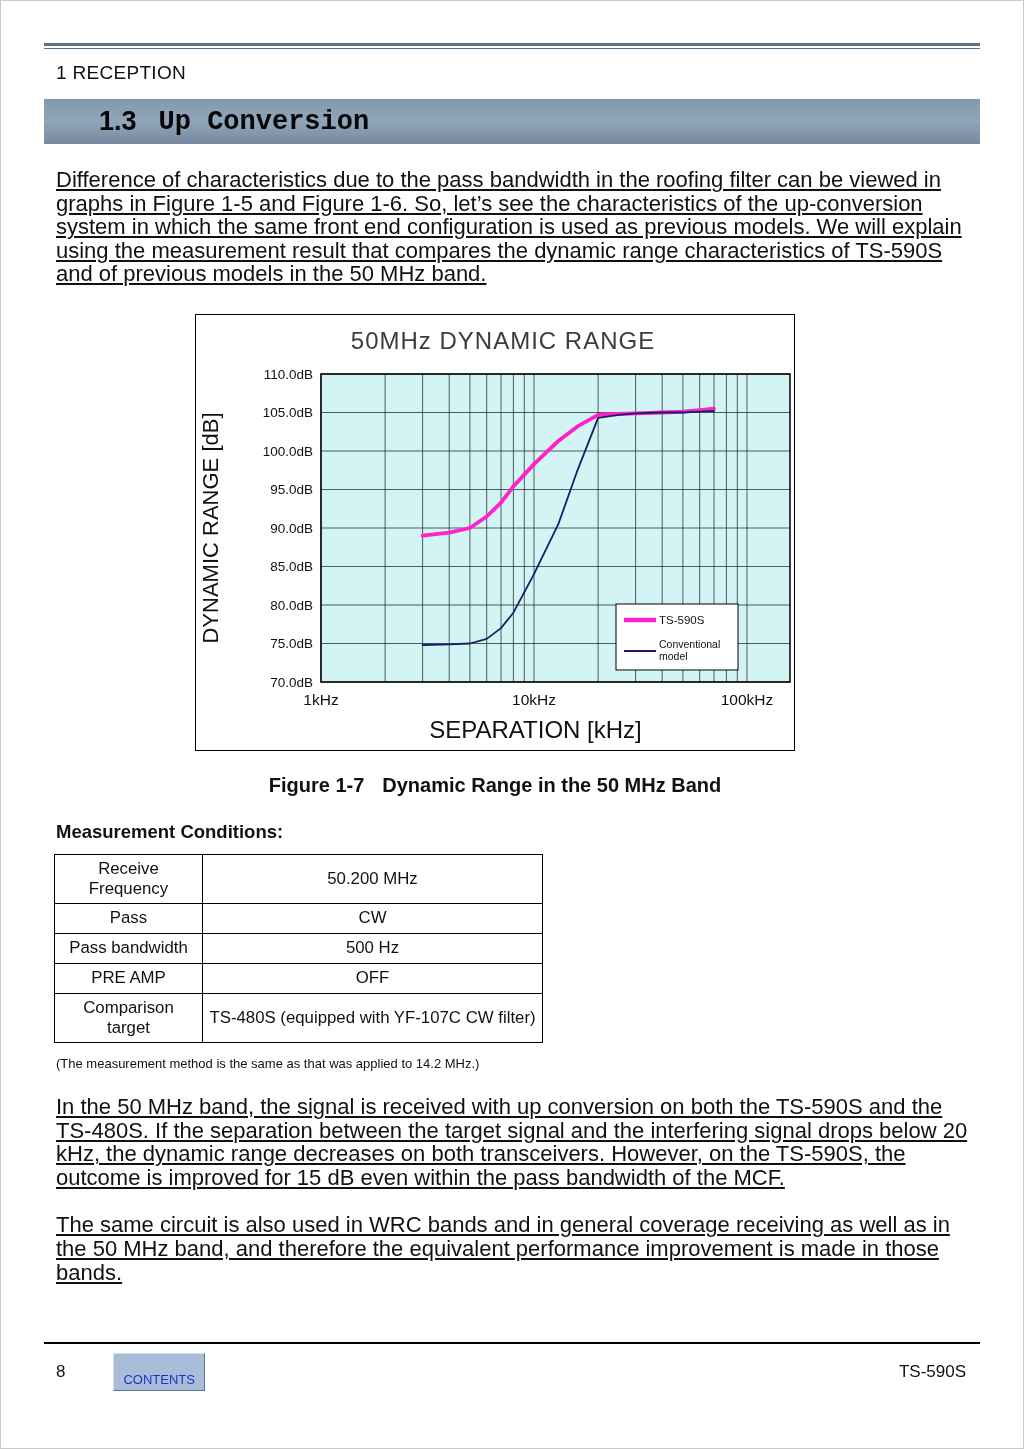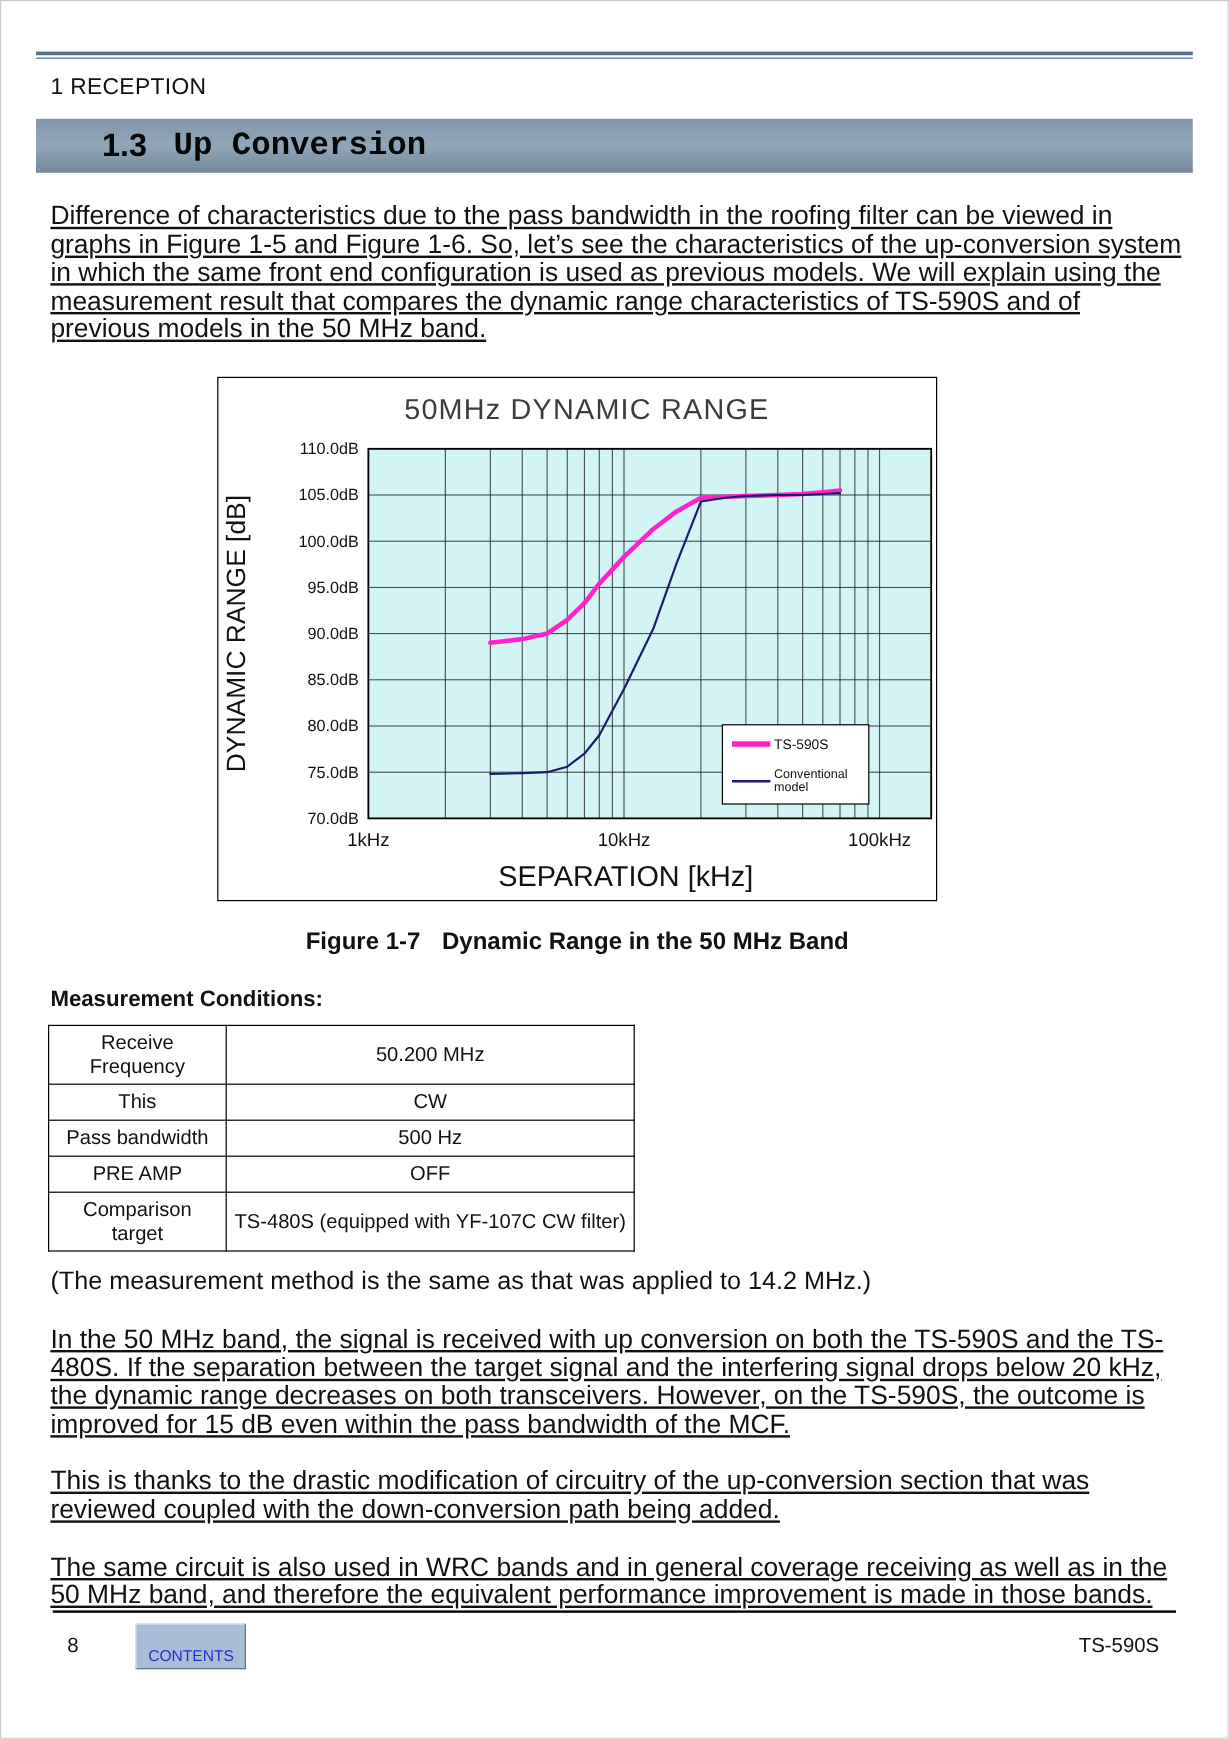--- a/index.html
+++ b/index.html
@@ -5,21 +5,21 @@
   * { box-sizing: border-box; margin: 0; padding: 0; }
   html, body { background: #ffffff; }
   body { font-family: "Liberation Sans", sans-serif; color: #111; }
   .page {
     position: relative;
     width: 1024px; height: 1449px;
     background: #fff;
     border: 1px solid #c9c9c9;
     overflow: hidden;
   }
-  .inner { padding: 0 29px; }
+  .inner { padding: 0 43px; }
   .top-rule {
     margin-top: 42px;
     height: 6px;
     border-top: 3px solid #54718d;
     border-bottom: 1px solid #54718d;
   }
   .doc-header {
     font-size: 19px;
     margin: 13px 0 0 12px;
     letter-spacing: 0.3px;
@@ -69,21 +69,21 @@
     text-align: center;
     vertical-align: middle;
     padding: 4px 6px;
   }
   td.c-label { width: 148px; }
   td.c-value { width: 340px; }
   tr.tall td { height: 45px; }
   tr.short td { height: 30px; }
   .note-text {
     margin: 13px 0 0 12px;
-    font-size: 21px;
+    font-size: 13px;
   }
   .gap-lg { margin-top: 37px; }
   .gap-sm { margin-top: 14px; }
   .footer {
     position: absolute;
     left: 43px; right: 43px; top: 1341px;
     border-top: 2px solid #000;
     padding-top: 9px;
     display: flex; align-items: center;
   }
@@ -181,42 +181,41 @@
 
     <div class="meas-heading">Measurement Conditions:</div>
 
     <table class="cond-table">
       <tbody>
         <tr class="tall">
           <td class="c-label">Receive Frequency</td>
           <td class="c-value">50.200 MHz</td>
         </tr>
         <tr class="short">
-          <td class="c-label">This</td>
+          <td class="c-label">Pass</td>
           <td class="c-value">CW</td>
         </tr>
         <tr class="short">
           <td class="c-label">Pass bandwidth</td>
           <td class="c-value">500 Hz</td>
         </tr>
         <tr class="short">
           <td class="c-label">PRE AMP</td>
           <td class="c-value">OFF</td>
         </tr>
         <tr class="tall">
           <td class="c-label">Comparison target</td>
           <td class="c-value">TS-480S (equipped with YF-107C CW filter)</td>
         </tr>
       </tbody>
     </table>
 
     <div class="note-text">(The measurement method is the same as that was applied to 14.2 MHz.)</div>
 
     <p class="body-text gap-lg">In the 50 MHz band, the signal is received with up conversion on both the TS-590S and the TS-480S. If the separation between the target signal and the interfering signal drops below 20 kHz, the dynamic range decreases on both transceivers. However, on the TS-590S, the outcome is improved for 15 dB even within the pass bandwidth of the MCF.</p>
-    <p class="body-text gap-sm">This is thanks to the drastic modification of circuitry of the up-conversion section that was reviewed coupled with the down-conversion path being added.</p>
     <p class="body-text gap-sm">The same circuit is also used in WRC bands and in general coverage receiving as well as in the 50 MHz band, and therefore the equivalent performance improvement is made in those bands.</p>
 
   </div>
 
   <div class="footer">
     <span class="page-number">8</span>
     <button class="contents-btn">CONTENTS</button>
     <span class="model-label">TS-590S</span>
   </div>
 </div>

